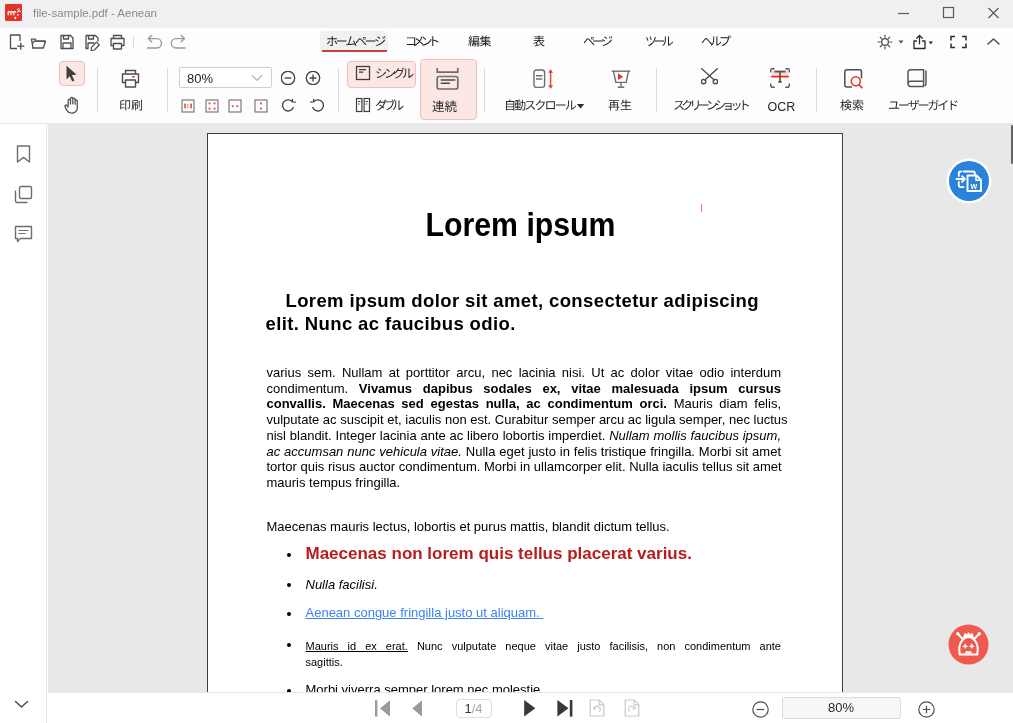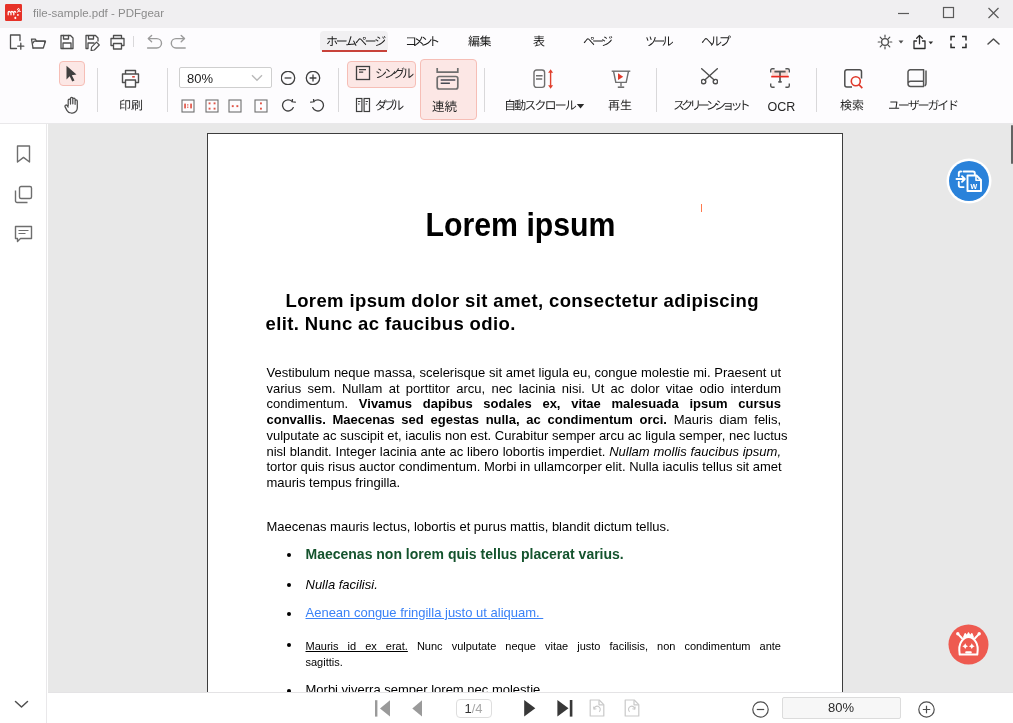--- a/index.html
+++ b/index.html
@@ -19,21 +19,21 @@
 </style></head><body>
 <div id="app">
 <div class="abs titlebar"></div>
     <svg class="ico" style="left:5px;top:3.5px" width="17" height="17" viewBox="0 0 17 17">
 <rect x="0" y="0" width="17" height="17" rx="1.2" fill="#e63127"></rect>
 <path d="M3.2 10.8 v-2.6 q0 -0.9 0.9 -0.9 t0.9 0.9 M6.0 10.8 v-2.6 q0 -0.9 0.9 -0.9 t0.9 0.9 M8.8 10.8 v-2.6 q0 -0.9 0.9 -0.9 t0.9 0.9" stroke="#fff" stroke-width="1.25" fill="none" stroke-linecap="round"></path>
 <path d="M12.2 8.3 q2.4 -1.2 2.2 -2.9 q-0.15 -1.1 -1.3 -0.8 q-1 0.35 -0.4 1.5 q0.6 1.1 2.6 1.4" stroke="#fff" stroke-width="1.0" fill="none" stroke-linecap="round"></path>
 <circle cx="12.9" cy="10.9" r="0.9" fill="#fff"></circle>
 <path d="M10.3 12.6 l1.3 1.3 -1.3 1.3 -1.3 -1.3 z" fill="#fff"></path>
 </svg>
-    <div class="abs" style="left:33px;top:7px;font-size:11.5px;color:#8b8b8b">file-sample.pdf - PDFgear</div>
+    <div class="abs" style="left:33px;top:7px;font-size:11.5px;color:#8b8b8b">file-sample.pdf - Aenean</div>
     <svg class="ico" style="left:896px;top:0" width="117" height="28" viewBox="0 0 117 28">
       <path d="M2 13.5 h11" stroke="#5a5a5a" stroke-width="1.2"></path>
       <rect x="47.5" y="7.5" width="10" height="10" fill="none" stroke="#5a5a5a" stroke-width="1.2"></rect>
       <path d="M92.5 8 l10 10 M102.5 8 l-10 10" stroke="#5a5a5a" stroke-width="1.2"></path>
     </svg>
     <div class="abs menubar"></div>
     <svg class="ico" style="left:9px;top:33px" width="180" height="18" viewBox="0 0 180 18">
 <g fill="none" stroke="#4e4e4e" stroke-width="1.3" stroke-linecap="round" stroke-linejoin="round">
 <path d="M1.5 2 h9.5 v5.5 M11 4.5 v3 M1.5 2 v13.5 h6"></path>
 <path d="M11.8 10.2 v6 M8.8 13.2 h6"></path>
@@ -389,32 +389,32 @@
     </svg>
     <svg class="ico" style="left:14px;top:700px" width="15" height="9" viewBox="0 0 15 9">
       <path d="M1.5 1.5 l6 5.5 6 -5.5" stroke="#4e4e4e" fill="none" stroke-width="1.5" stroke-linecap="round" stroke-linejoin="round"></path>
     </svg>
     <div class="abs docarea" style="top:124px;height:568px">
       <div class="page" style="left:158.5px;top:9px;border:1.5px solid #3d3d3d">
         <div style="position:absolute;left:55px;top:73.6px;width:515px;font-size:33px;font-weight:bold;line-height:33px;text-align:center;color:#000;transform:scaleX(0.917);transform-origin:50% 50%">Lorem ipsum</div>
         <div style="position:absolute;left:493px;top:69.5px;width:1.5px;height:8.5px;background:#ff7a4d"></div>
         <div style="position:absolute;left:58px;top:155.1px;width:516px;font-size:18.5px;font-weight:bold;line-height:23px;color:#000;text-indent:20px;letter-spacing:0.38px">Lorem ipsum dolor sit amet, consectetur adipiscing elit.&nbsp;Nunc ac faucibus odio.</div>
         <div style="position:absolute;left:59px;top:230.8px;width:514.5px;font-size:13px;line-height:15.75px;color:#000">
-          <div style="text-align:justify;text-align-last:justify;white-space:nowrap;overflow:visible">Vestibulum neque massa, scelerisque sit amet ligula eu, congue molestie mi. Praesent ut</div>
           <div style="text-align:justify;text-align-last:justify;white-space:nowrap;overflow:visible">varius sem. Nullam at porttitor arcu, nec lacinia nisi. Ut ac dolor vitae odio interdum</div>
           <div style="text-align:justify;text-align-last:justify;white-space:nowrap;overflow:visible">condimentum. <b>Vivamus dapibus sodales ex, vitae malesuada ipsum cursus</b></div>
           <div style="text-align:justify;text-align-last:justify;white-space:nowrap;overflow:visible"><b>convallis. Maecenas sed egestas nulla, ac condimentum orci.</b> Mauris diam felis,</div>
           <div style="text-align:justify;text-align-last:justify;white-space:nowrap;overflow:visible">vulputate ac suscipit et, iaculis non est. Curabitur semper arcu ac ligula semper, nec luctus</div>
           <div style="text-align:justify;text-align-last:justify;white-space:nowrap;overflow:visible">nisl blandit. Integer lacinia ante ac libero lobortis imperdiet. <i>Nullam mollis faucibus ipsum,</i></div>
+          <div style="text-align:justify;text-align-last:justify;white-space:nowrap;overflow:visible"><i>ac accumsan nunc vehicula vitae.</i> Nulla eget justo in felis tristique fringilla. Morbi sit amet</div>
           <div style="text-align:justify;text-align-last:justify;white-space:nowrap;overflow:visible">tortor quis risus auctor condimentum. Morbi in ullamcorper elit. Nulla iaculis tellus sit amet</div>
           <div>mauris tempus fringilla.</div>
         </div>
         <div style="position:absolute;left:59px;top:385.1px;font-size:13px;line-height:16.2px;color:#000">Maecenas mauris lectus, lobortis et purus mattis, blandit dictum tellus.</div>
         <div style="position:absolute;left:79px;top:418.90000000000003px;width:4.4px;height:4.4px;border-radius:50%;background:#000"></div>
-        <div style="position:absolute;left:98px;top:412.3px;width:475.5px;font-size:14px;line-height:16.2px;color:#14532d"><b>Maecenas non lorem quis tellus placerat varius.</b></div>
+        <div style="position:absolute;left:98px;top:412.3px;width:475.5px;font-size:17px;line-height:16.2px;color:#b91c1c"><b>Maecenas non lorem quis tellus placerat varius.</b></div>
         <div style="position:absolute;left:79px;top:449.1px;width:4.4px;height:4.4px;border-radius:50%;background:#000"></div>
         <div style="position:absolute;left:98px;top:442.5px;width:475.5px;font-size:13px;line-height:16.2px;color:#000"><i>Nulla facilisi.</i></div>
         <div style="position:absolute;left:79px;top:477.5px;width:4.4px;height:4.4px;border-radius:50%;background:#000"></div>
         <div style="position:absolute;left:98px;top:470.9px;width:475.5px;font-size:13px;line-height:16.2px;color:#3b82f6"><u>Aenean congue fringilla justo ut aliquam.&nbsp;</u></div>
         <div style="position:absolute;left:79px;top:508.9px;width:4.4px;height:4.4px;border-radius:50%;background:#000"></div>
         <div style="position:absolute;left:98px;top:504px;width:475.5px;font-size:11px;line-height:16.2px;color:#000">
           <div style="text-align:justify;text-align-last:justify;white-space:nowrap"><u>Mauris id ex erat.</u> Nunc vulputate neque vitae justo facilisis, non condimentum ante</div>
           <div>sagittis.</div>
         </div>
         <div style="position:absolute;left:79px;top:555.0px;width:4.4px;height:4.4px;border-radius:50%;background:#000"></div>

